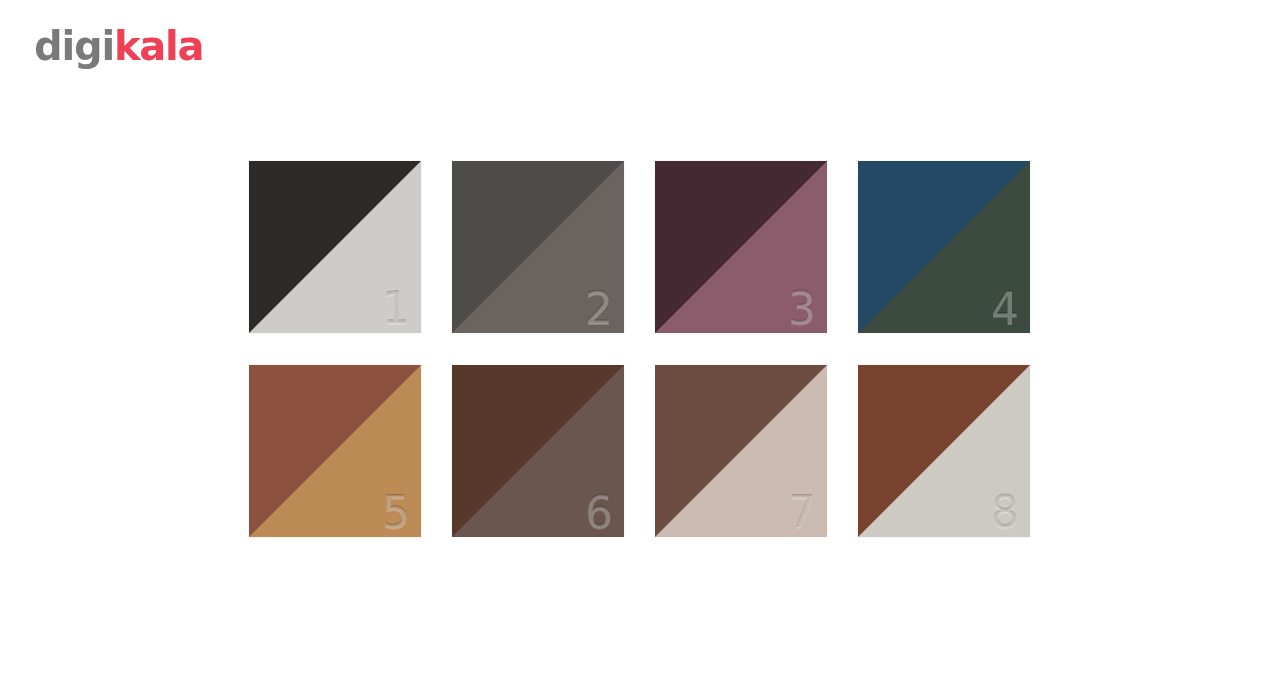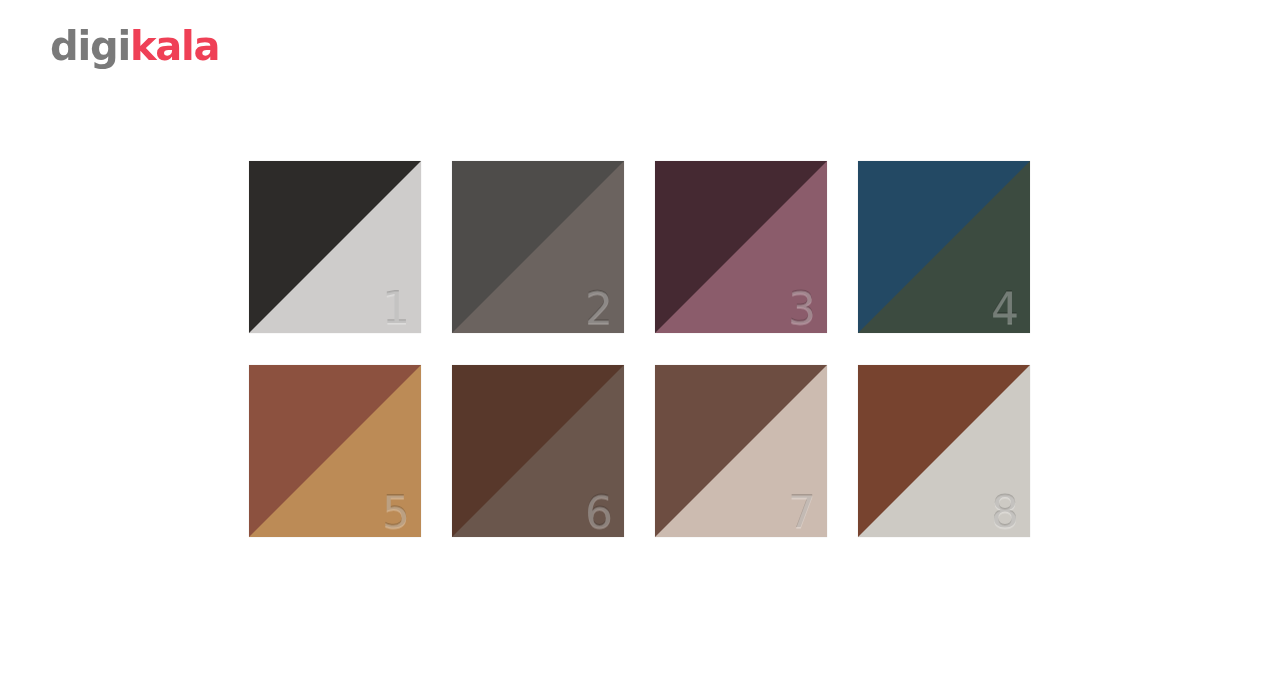--- a/index.html
+++ b/index.html
@@ -12,21 +12,21 @@
     height: 700px;
     background: #ffffff;
     font-family: "Liberation Sans", sans-serif;
     overflow: hidden;
     position: relative;
   }
 
   
   .logo {
     position: absolute;
-    left: 50px;
+    left: 34px;
     top: 26px;
     font-family: "DejaVu Sans", sans-serif;
     font-size: 40px;
     font-weight: 700;
     letter-spacing: -1.2px;
     line-height: 1;
     white-space: nowrap;
     user-select: none;
   }
   .logo .logo-digi { color: #7a7a7a; }

